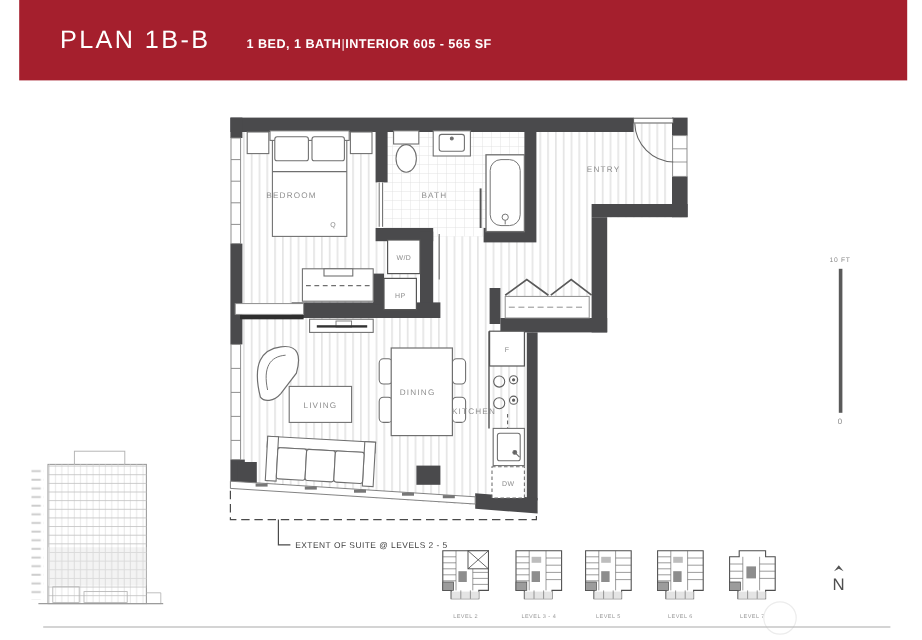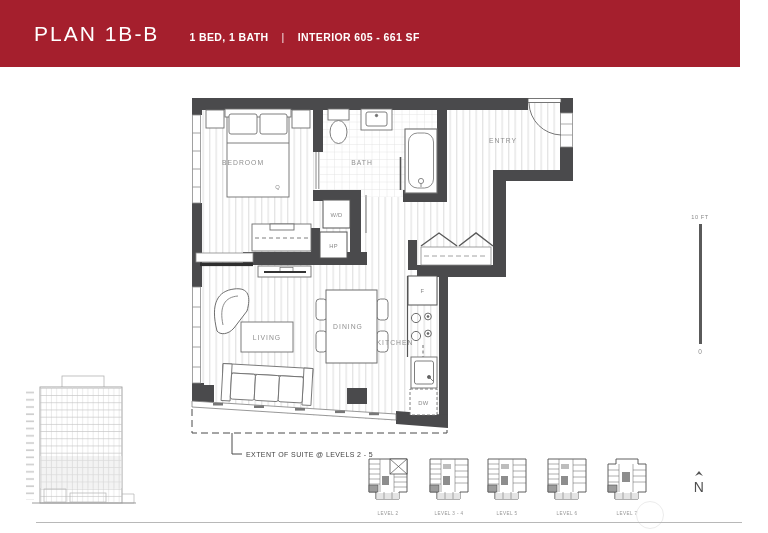--- a/index.html
+++ b/index.html
@@ -1,23 +1,23 @@
 <!DOCTYPE html>
 <html><head>
 <meta charset="utf-8">
 <style>
   * { margin:0; padding:0; box-sizing:border-box; }
   html,body { width:768px; height:533px; background:#fff; font-family:"Liberation Sans", sans-serif; overflow:hidden; }
   #page { position:relative; width:768px; height:533px; background:#fff; }
 
   
-  .header { position:absolute; left:0; top:0; width:740px; height:67px; background:#A51F2D;
+  .header { position:absolute; left:16px; top:0; width:740px; height:67px; background:#A51F2D;
             display:flex; align-items:center; color:#fff; }
   .hdr-title { margin-left:34px; font-size:21px; letter-spacing:2px; font-weight:normal; }
-  .hdr-specs { margin-left:30px; margin-top:6px; display:flex; gap:13px; font-size:10.5px; font-weight:bold; letter-spacing:0.4px; }
+  .hdr-specs { margin-left:30px; margin-top:6px; display:flex; font-size:10.5px; font-weight:bold; letter-spacing:0.4px; }
   .hdr-div { font-weight:normal; opacity:0.9; }
   .brand { margin-left:auto; margin-right:10px; text-align:right; line-height:1; }
   .brand-name { font-size:33px; font-weight:bold; letter-spacing:1px; transform:scaleY(1.08); }
   .brand-tag { font-size:4.6px; letter-spacing:1.3px; margin-top:1px; text-align:right; padding-right:2px; }
 
   
   .plan-svg { position:absolute; left:170px; top:85px; }
   .elev-svg { position:absolute; left:26px; top:360px; }
   .keyplans-svg { position:absolute; left:358px; top:456px; }
 
@@ -40,21 +40,21 @@
 </head>
 <body>
 
 <div id="page">
 
   <div class="header">
     <div class="hdr-title">PLAN 1B-B</div>
     <div class="hdr-specs">
       <span>1 BED, 1 BATH</span>
       <span class="hdr-div">|</span>
-      <span>INTERIOR 605 - 661 SF</span>
+      <span>INTERIOR 605 - 565 SF</span>
     </div>
   </div>
 
   <svg class="plan-svg" width="420" height="380" viewBox="0 0 420 380">
     <defs>
       <pattern id="hatchV" width="6.5" height="10" patternUnits="userSpaceOnUse">
         <rect width="6.5" height="10" fill="#ffffff"></rect>
         <line x1="0.75" y1="0" x2="0.75" y2="10" stroke="#d6d6d6" stroke-width="0.9"></line>
       </pattern>
       <pattern id="tileG" width="7.5" height="7.5" patternUnits="userSpaceOnUse">

